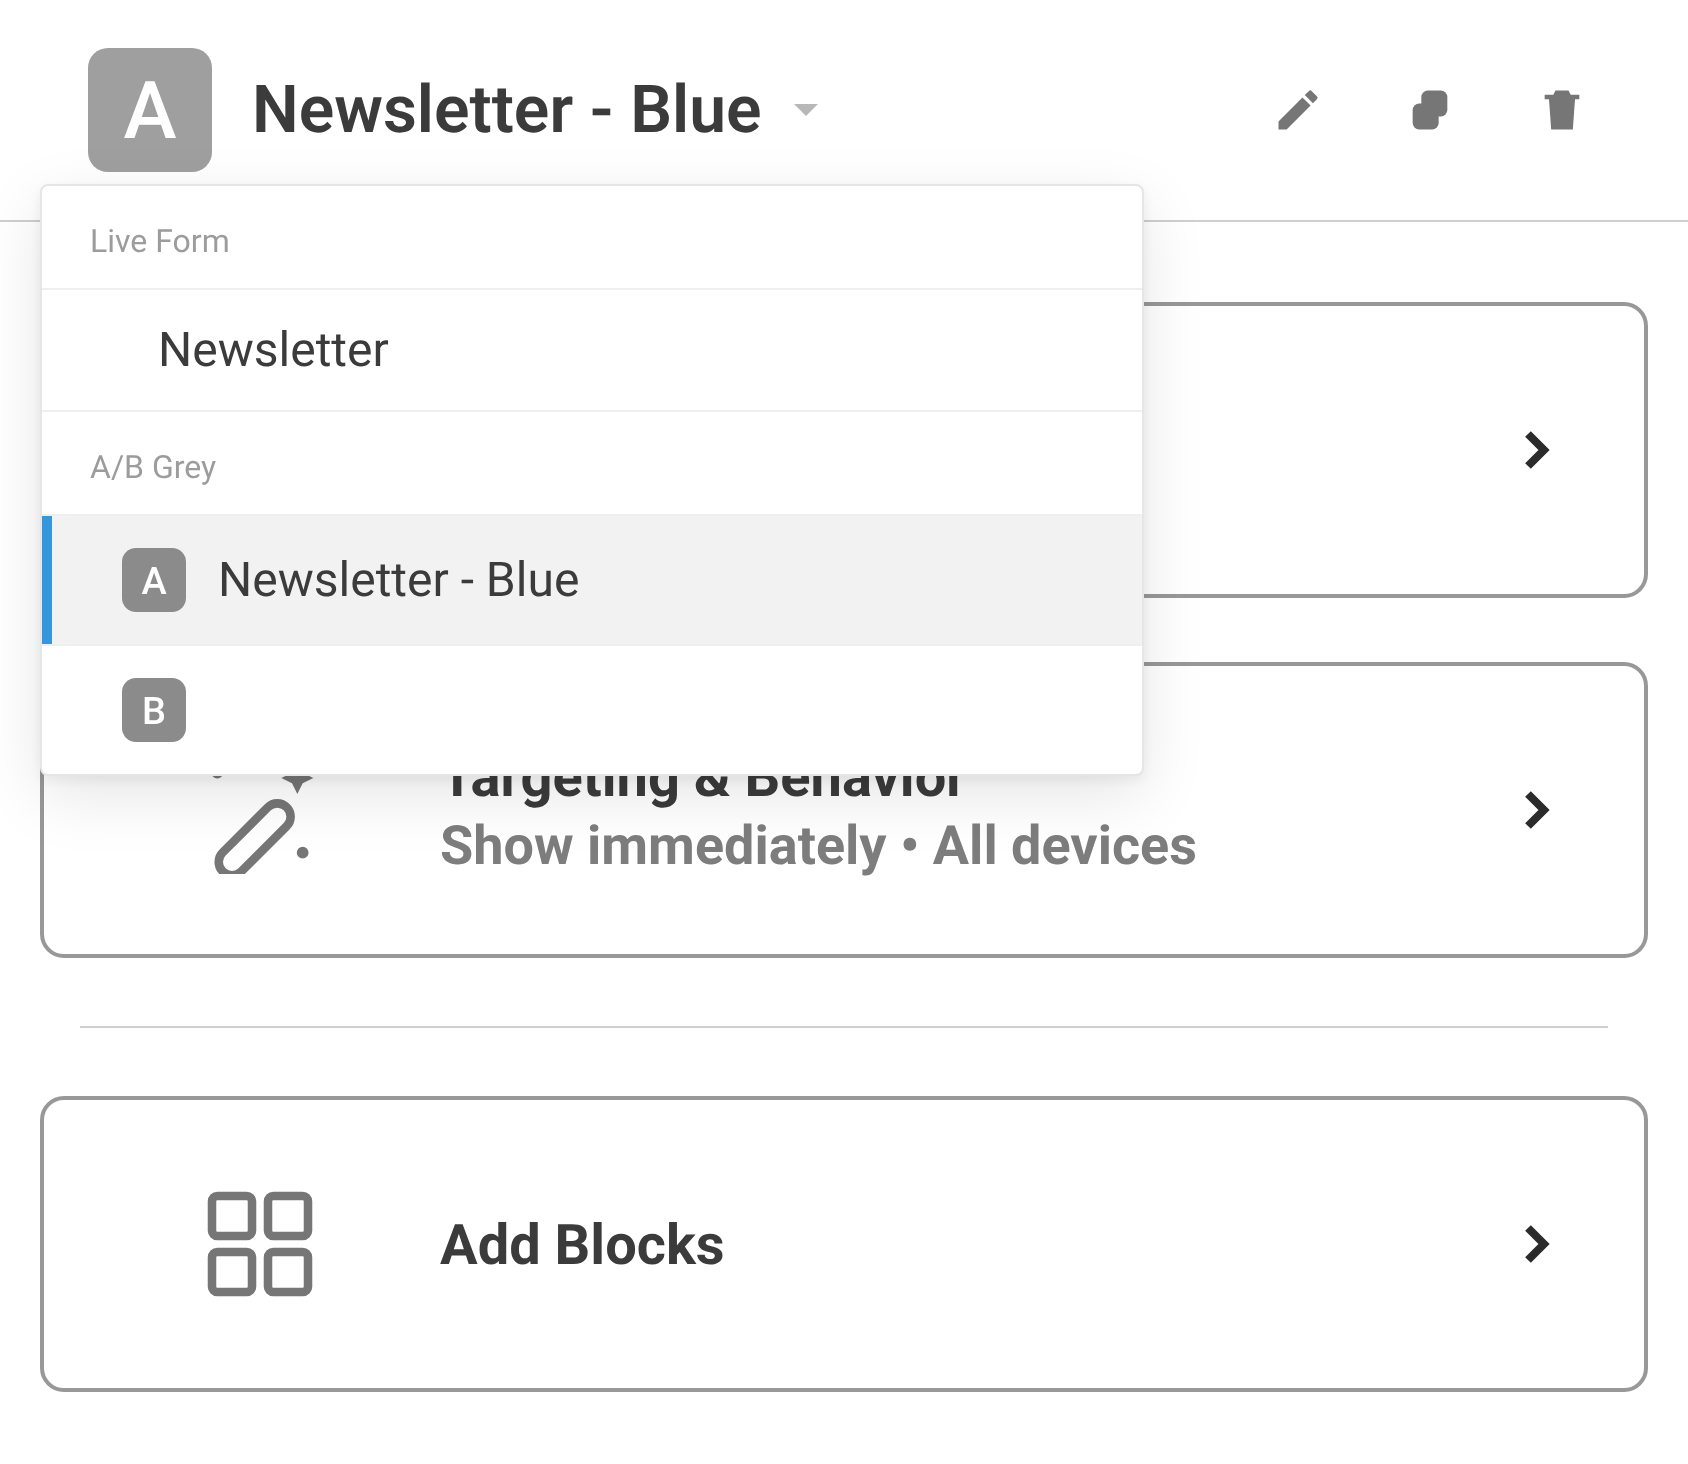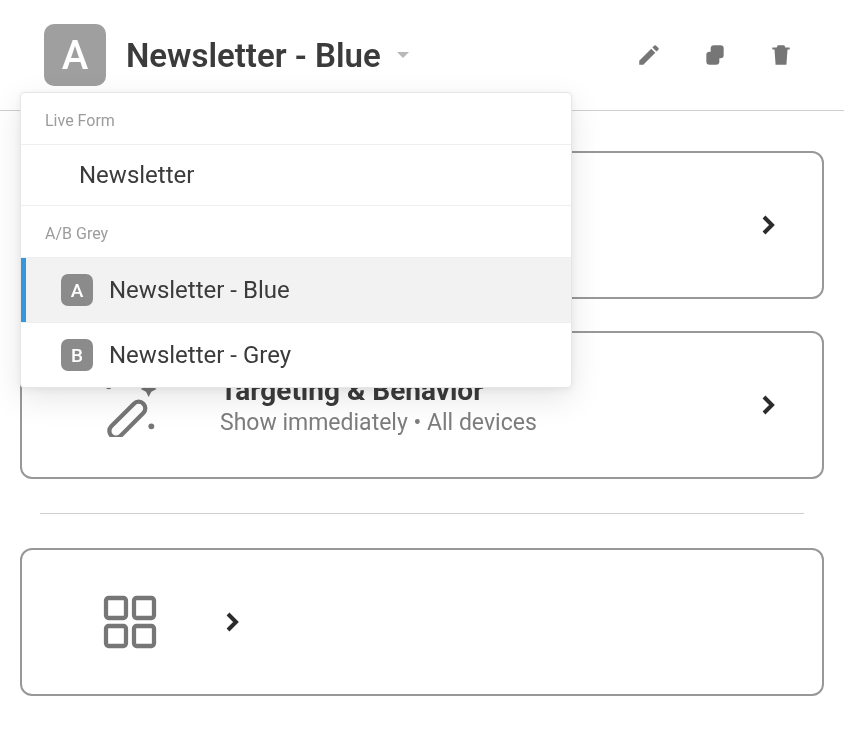--- a/index.html
+++ b/index.html
@@ -98,23 +98,24 @@
   margin-right: 58px;
 }
 .card-icon svg { width: 64px; height: 64px; stroke: #767676; fill: none; stroke-width: 3.2; }
 .card-body { flex: 1; }
 .card-title {
   font-size: 28px;
   font-weight: 700;
   color: #3b3b3b;
 }
 .card-sub {
-  font-size: 23px;
+  font-size: 27px;
   color: #7d7d7d;
   margin-top: 2px;
+  font-weight: bold;
 }
 .chevron {
   width: 24px;
   height: 24px;
   flex-shrink: 0;
 }
 .chevron svg { width: 24px; height: 24px; stroke: #2b2b2b; stroke-width: 4; fill: none; }
 
 
 .dropdown {
@@ -238,20 +239,23 @@
 
   <div class="card">
     <div class="card-icon">
       <svg viewBox="0 0 48 48">
         <rect x="6" y="6" width="15" height="15" rx="2"></rect>
         <rect x="27" y="6" width="15" height="15" rx="2"></rect>
         <rect x="6" y="27" width="15" height="15" rx="2"></rect>
         <rect x="27" y="27" width="15" height="15" rx="2"></rect>
       </svg>
     </div>
+    <div class="card-body">
+      <div class="card-title">Add Blocks</div>
+    </div>
     <div class="chevron">
       <svg viewBox="0 0 24 24">
           <polyline points="8 4 16 12 8 20"></polyline>
         </svg>
     </div>
   </div>
 
 </div>
 
 <div class="dropdown">
@@ -263,15 +267,14 @@
   <div class="dd-item variant selected">
     <div class="variant-badge small">
       <span>A</span>
     </div>
     <span>Newsletter - Blue</span>
   </div>
   <div class="dd-item variant">
     <div class="variant-badge small">
       <span>B</span>
     </div>
-    <span>Newsletter - Grey</span>
   </div>
 </div>
 
 </body></html>

